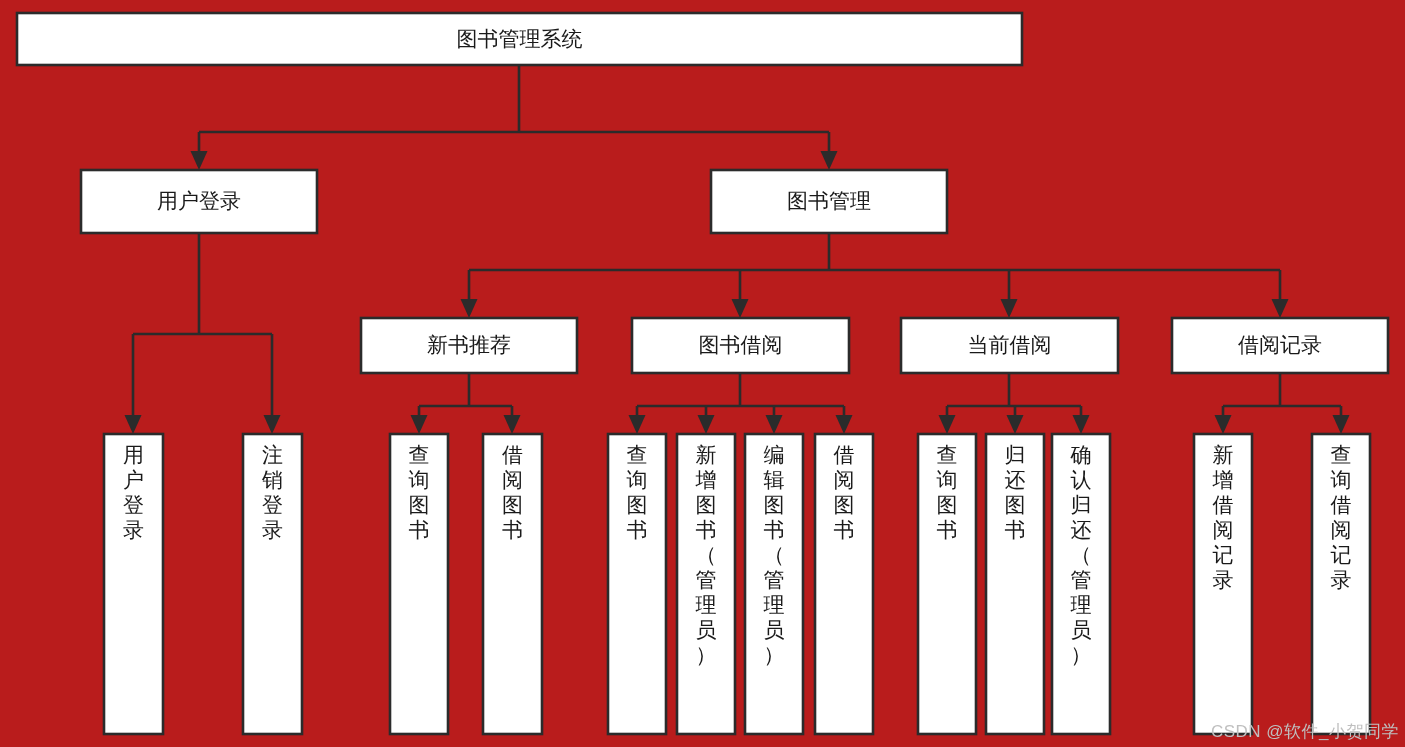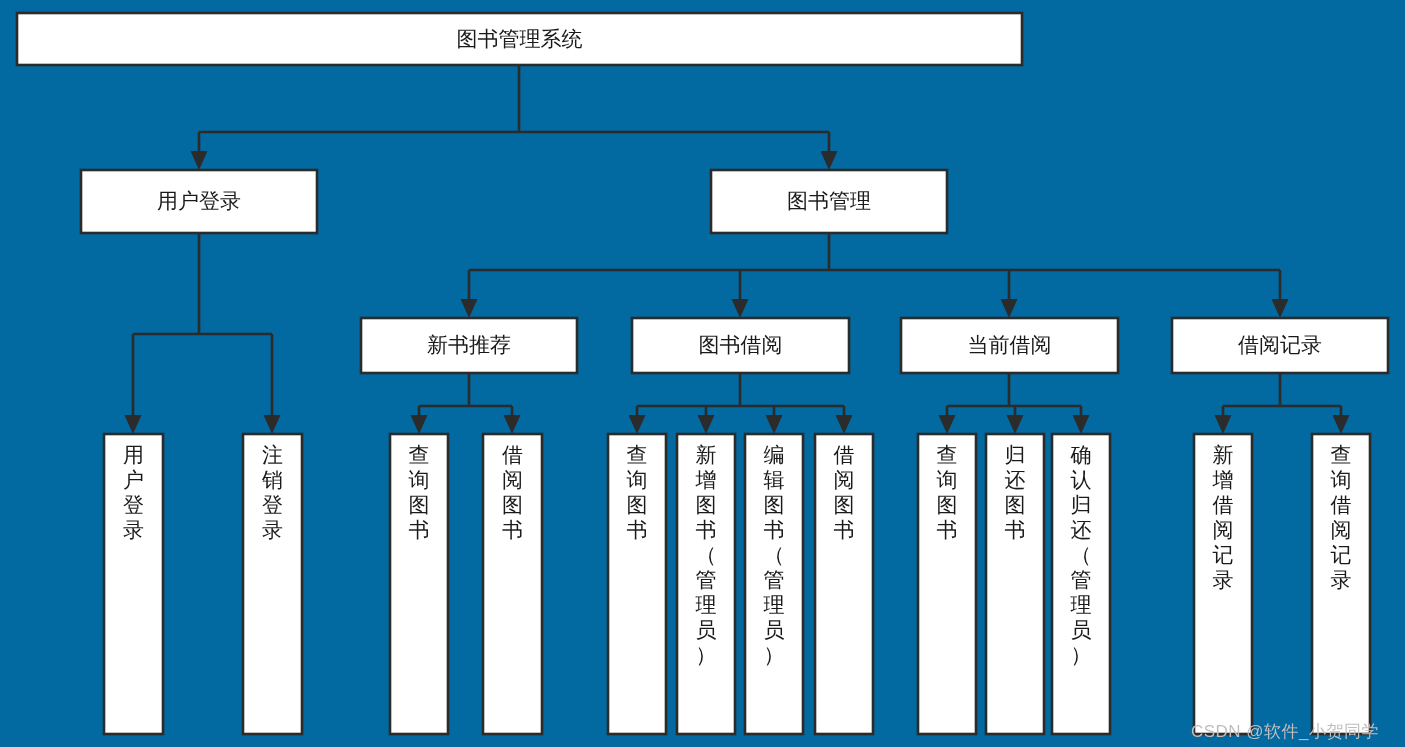--- a/index.html
+++ b/index.html
@@ -10,21 +10,21 @@
   body {
     width: 1405px;
     height: 747px;
     font-family: "Liberation Sans", "DejaVu Sans", sans-serif;
     overflow: hidden;
   }
   #diagram-root {
     position: relative;
     width: 1405px;
     height: 747px;
-    background: #0369a1;
+    background: #b91c1c;
   }
   svg.diagram-canvas {
     position: absolute;
     left: 0;
     top: 0;
     width: 1405px;
     height: 747px;
     display: block;
   }
   .node-box {
@@ -50,21 +50,21 @@
     stroke-width: 2.6;
     fill: none;
     stroke-linecap: butt;
   }
   .arrow-head {
     fill: #2b2b2b;
     stroke: none;
   }
   .watermark-text {
     position: absolute;
-    right: 26px;
+    right: 6px;
     bottom: 4px;
     color: #bfbfbf;
     font-size: 17px;
     font-family: "Liberation Sans", "DejaVu Sans", sans-serif;
     letter-spacing: 0.5px;
     white-space: nowrap;
     user-select: none;
   }
 </style>
 </head>

